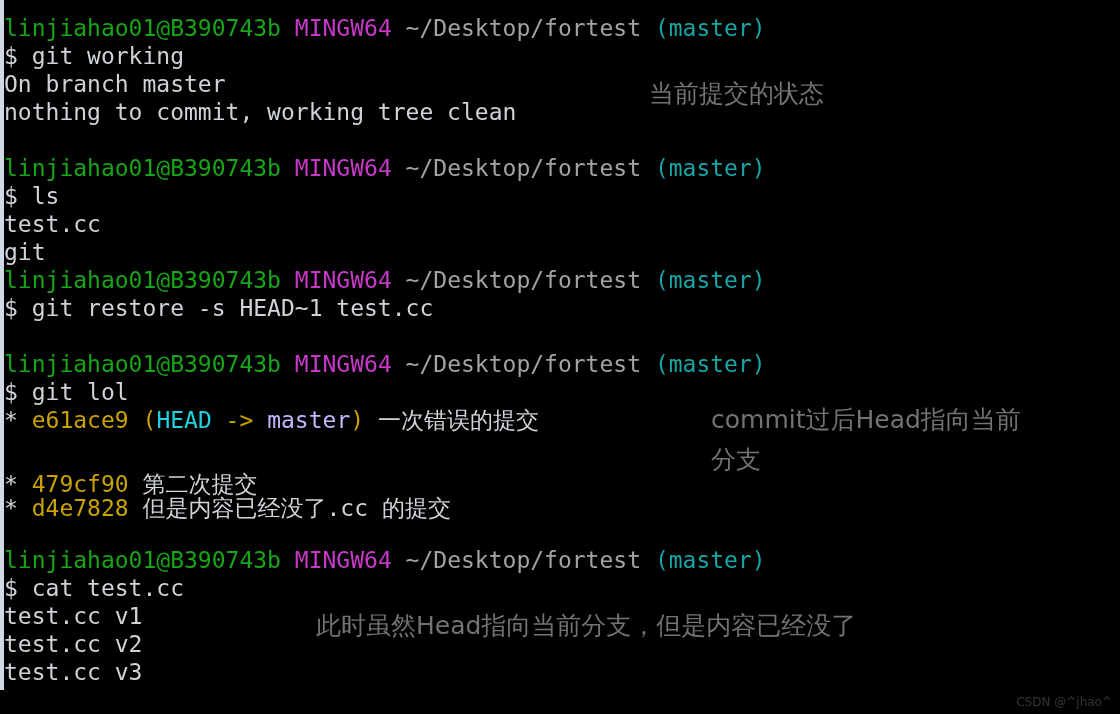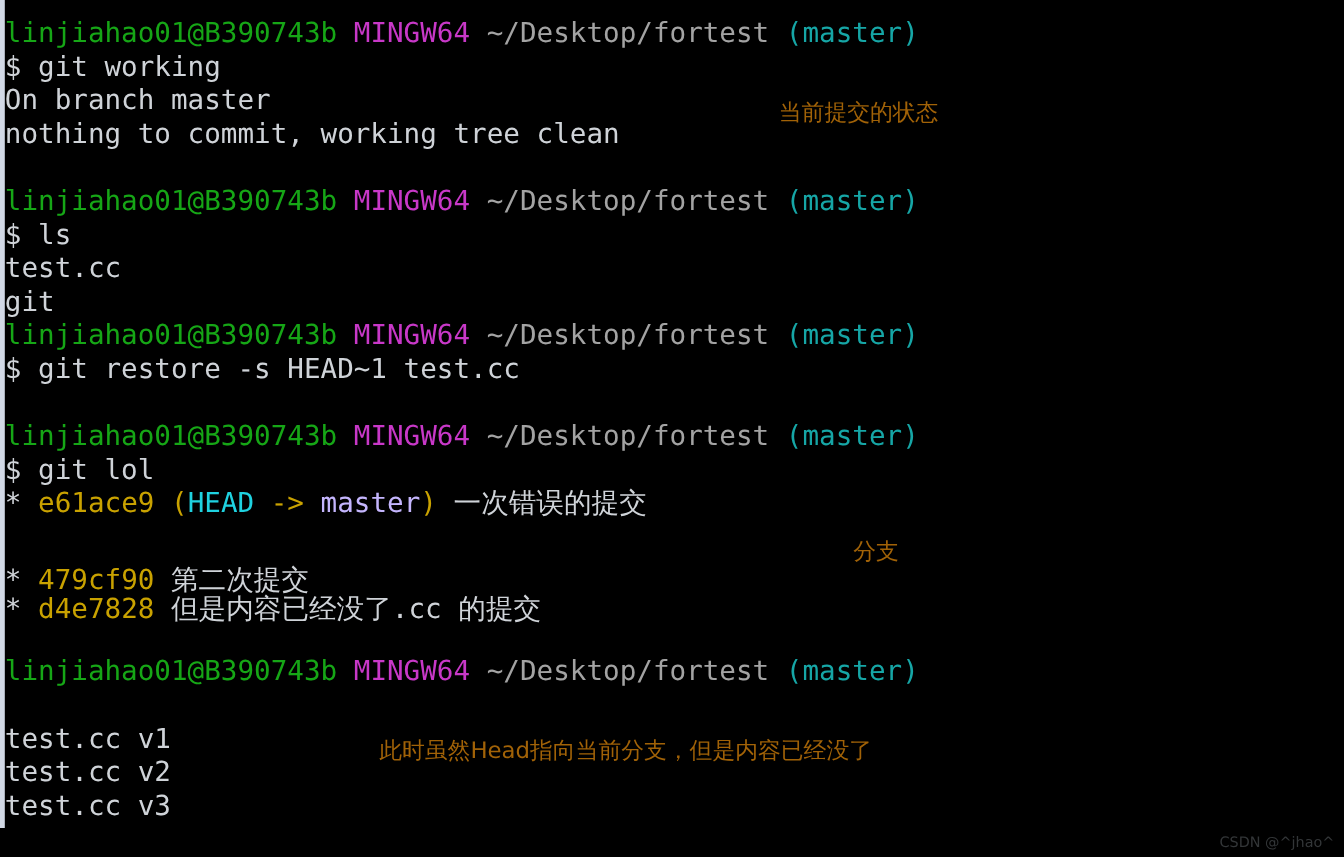--- a/index.html
+++ b/index.html
@@ -47,23 +47,23 @@
   .c-default  { color: #cfd3d8; }
   .c-hash     { color: #c9a200; }
   .c-head     { color: #1fd2e0; margin-top: 12px; }
   .c-master   { color: #c4b5fd; }
   .c-paren    { color: #c9a200; }
   .c-star     { color: #cfd3d8; }
   .c-msg      { color: #cfd3d8; }
 
   .annot {
     position: absolute;
-    color: #a16207;
+    color: #737373;
     font-family: "DejaVu Sans", "Liberation Sans", sans-serif;
-    font-size: 19px;
+    font-size: 25px;
     line-height: 30px;
     white-space: pre;
   }
   #watermark {
     position: absolute;
     right: 8px;
     bottom: 5px;
     color: #333638;
     font-family: "DejaVu Sans", "Liberation Sans", sans-serif;
     font-size: 12px;
@@ -101,25 +101,27 @@
 
     <div class="line" style="top:406px"><span class="c-star">*</span><span class="c-default"> </span><span class="c-hash">e61ace9</span><span class="c-default"> </span><span class="c-paren">(</span><span class="c-head">HEAD</span><span class="c-paren"> -&gt; </span><span class="c-master">master</span><span class="c-paren">)</span><span class="c-default"> </span><span class="c-msg">一次错误的提交</span></div>
 
 
     <div class="line" style="top:470px"><span class="c-star">*</span><span class="c-default"> </span><span class="c-hash">479cf90</span><span class="c-default"> </span><span class="c-msg">第二次提交</span></div>
 
     <div class="line" style="top:494px"><span class="c-star">*</span><span class="c-default"> </span><span class="c-hash">d4e7828</span><span class="c-default"> </span><span class="c-msg">但是内容已经没了.cc 的提交</span></div>
 
     <div class="line" style="top:546px"><span class="c-user">linjiahao01@B390743b</span><span class="c-default"> </span><span class="c-mingw">MINGW64</span><span class="c-default"> </span><span class="c-path">~/Desktop/fortest</span><span class="c-default"> </span><span class="c-branch">(master)</span></div>
 
+    <div class="line c-default" style="top:574px">$ cat test.cc</div>
     <div class="line c-default" style="top:602px">test.cc v1</div>
     <div class="line c-default" style="top:630px">test.cc v2</div>
     <div class="line c-default" style="top:658px">test.cc v3</div>
 
   </div>
 
   <div class="annot" style="left:649px; top:79px;">当前提交的状态</div>
+  <div class="annot" style="left:711px; top:405px;">commit过后Head指向当前</div>
   <div class="annot" style="left:711px; top:445px;">分支</div>
   <div class="annot" style="left:316px; top:611px;">此时虽然Head指向当前分支，但是内容已经没了</div>
 
   <div id="watermark">CSDN @^jhao^</div>
 
 </div>
 
 </body></html>

